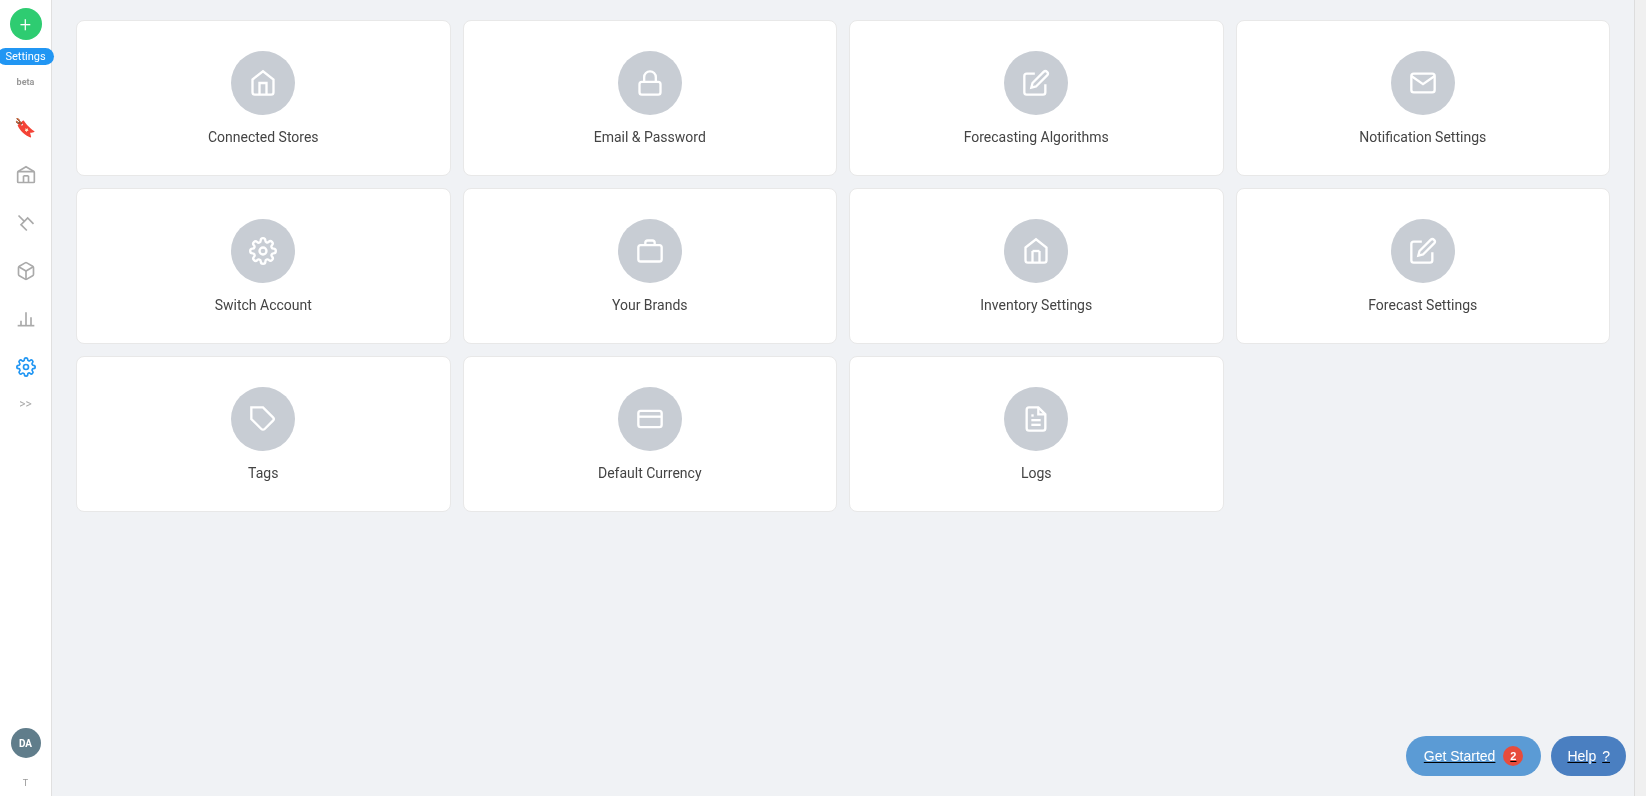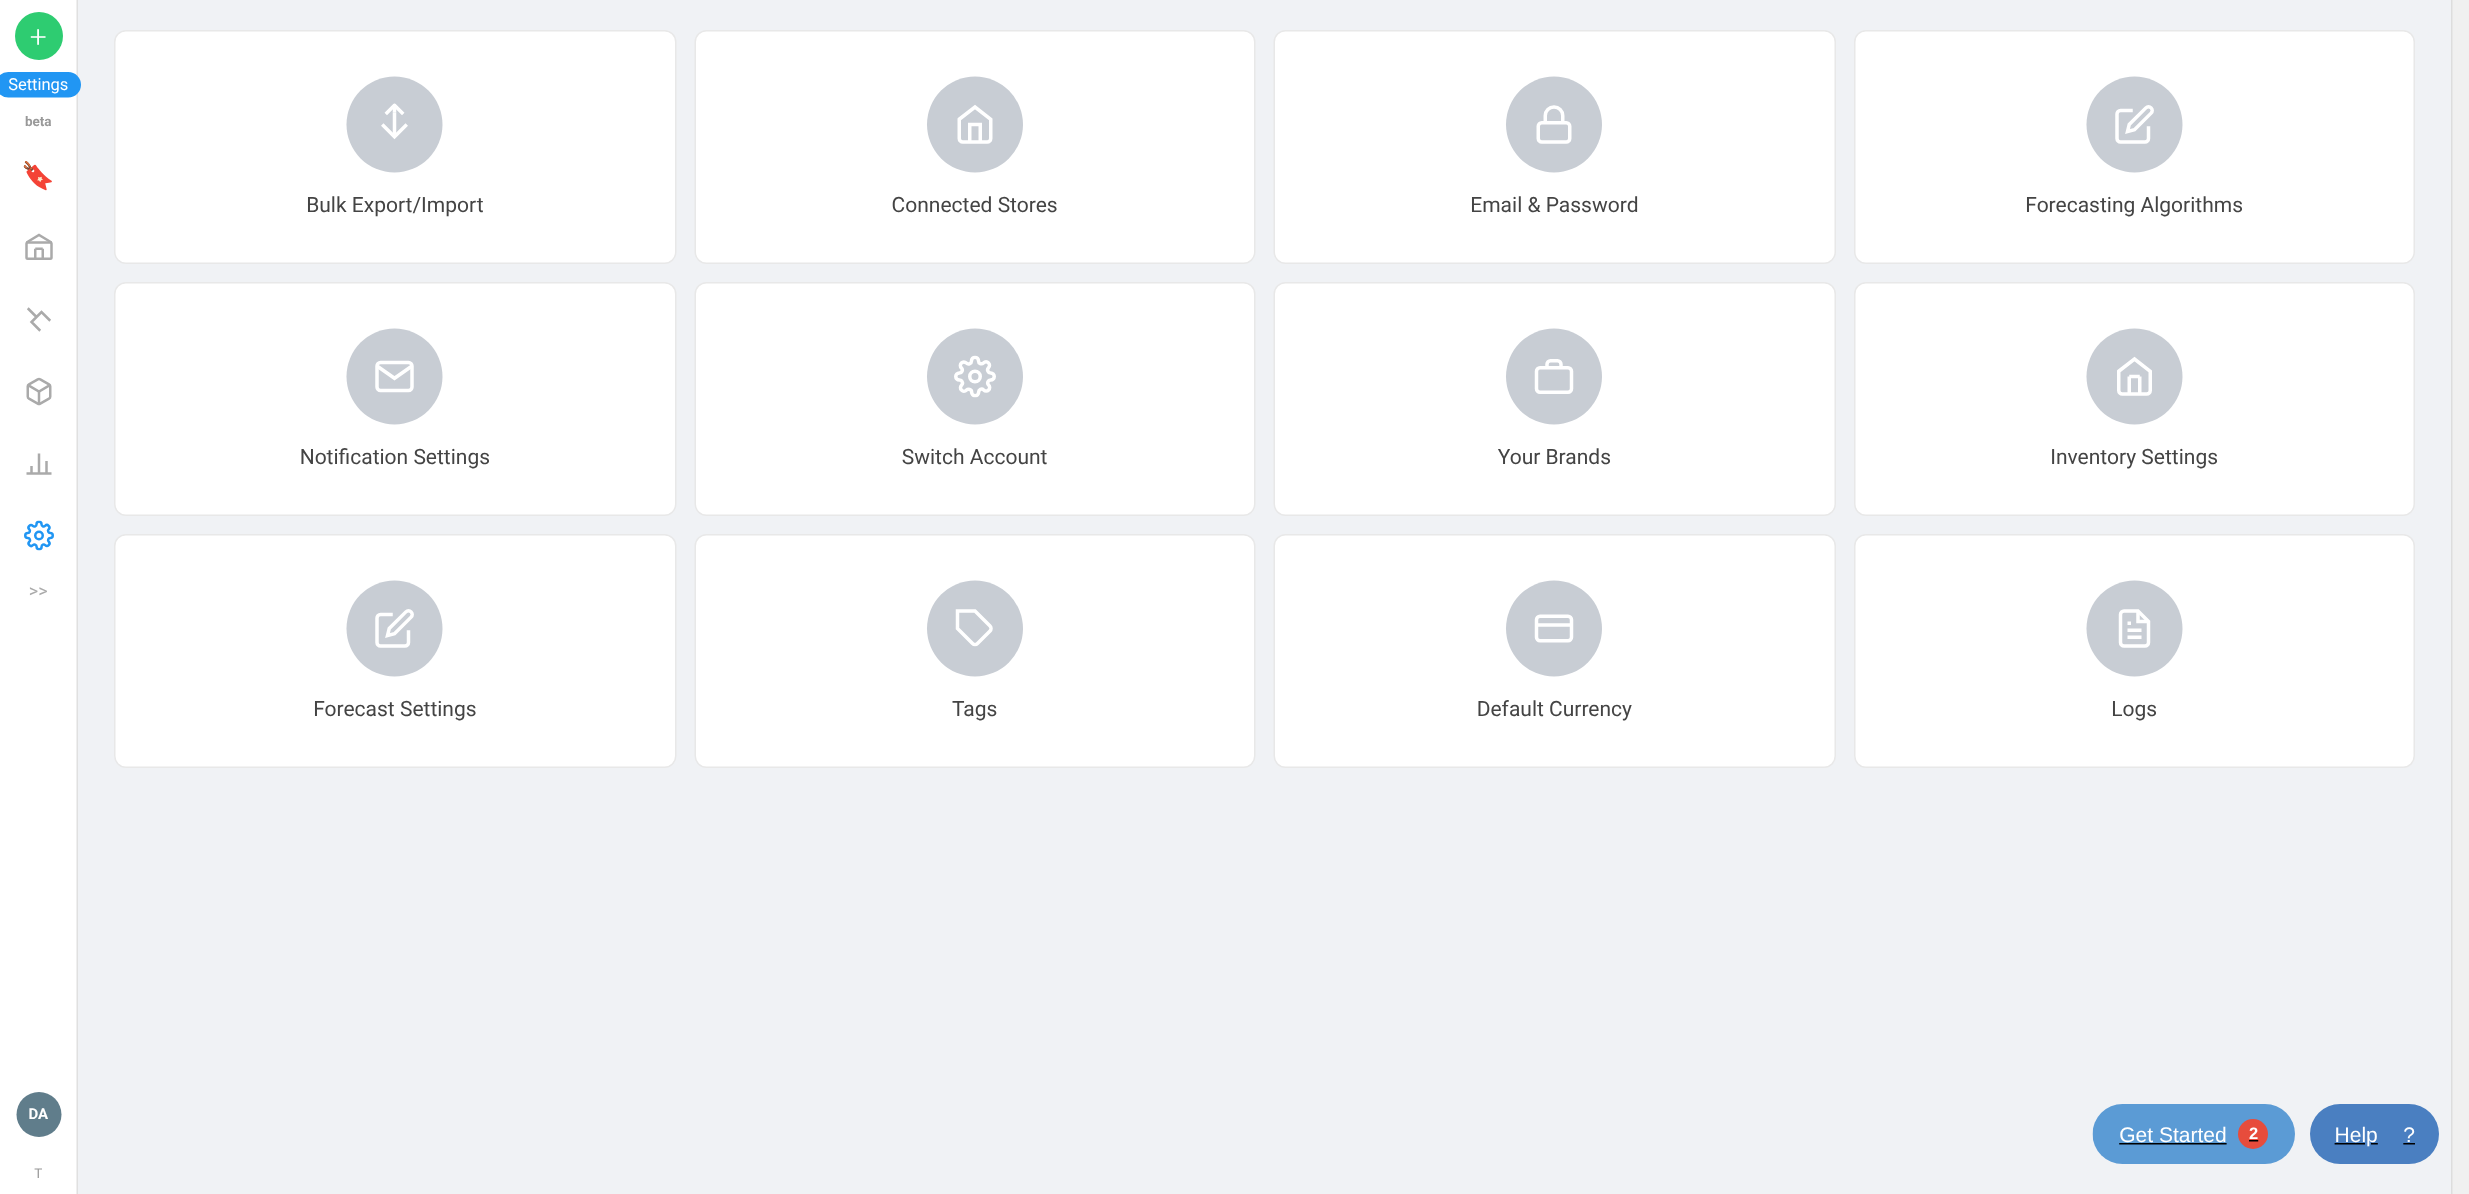--- a/index.html
+++ b/index.html
@@ -50,21 +50,21 @@
       color: white;
       font-size: 11px;
       padding: 2px 8px;
       border-radius: 10px;
       cursor: pointer;
       margin-bottom: 8px;
     }
     .beta-label {
       font-size: 9px;
       color: #999;
-      margin-bottom: 4px;
+      margin-bottom: 14px;
       font-weight: bold;
     }
     .sidebar-icon {
       width: 40px;
       height: 40px;
       display: flex;
       align-items: center;
       justify-content: center;
       cursor: pointer;
       color: #aaa;
@@ -209,21 +209,21 @@
     .help-btn {
       background: #4a7fc1;
       color: white;
       border: none;
       border-radius: 20px;
       padding: 10px 16px;
       font-size: 14px;
       cursor: pointer;
       display: flex;
       align-items: center;
-      gap: 17px;
+      gap: 6px;
     }
   </style>
 </head>
 <body>
 
 <nav class="sidebar">
   <div class="sidebar-top">
     <div class="add-btn">+</div>
     <div class="settings-tab">Settings</div>
     <span class="beta-label">beta</span>
@@ -268,31 +268,20 @@
   </div>
   <div class="sidebar-bottom">
     <div class="avatar">DA</div>
     <span class="sidebar-bottom-label">T</span>
   </div>
 </nav>
 
 <main class="main">
   <div class="settings-grid" id="settings-grid">
 
-  <div class="settings-card">
-        <div class="card-icon-circle">
-          <svg width="28" height="28" viewBox="0 0 24 24" fill="none" stroke="white" stroke-width="2">
-            <line x1="12" y1="5" x2="12" y2="19"></line>
-            <polyline points="19 12 12 19 5 12"></polyline>
-            <line x1="12" y1="5" x2="12" y2="1"></line>
-            <polyline points="17 6 12 1 7 6"></polyline>
-          </svg>
-        </div>
-        <span class="card-label">Bulk Export/Import</span>
-      </div>
       <div class="settings-card">
         <div class="card-icon-circle">
           <svg width="28" height="28" viewBox="0 0 24 24" fill="none" stroke="white" stroke-width="2">
             <path d="M3 9l9-7 9 7v11a2 2 0 0 1-2 2H5a2 2 0 0 1-2-2z"></path>
             <polyline points="9 22 9 12 15 12 15 22"></polyline>
           </svg>
         </div>
         <span class="card-label">Connected Stores</span>
       </div>
       <div class="settings-card">

